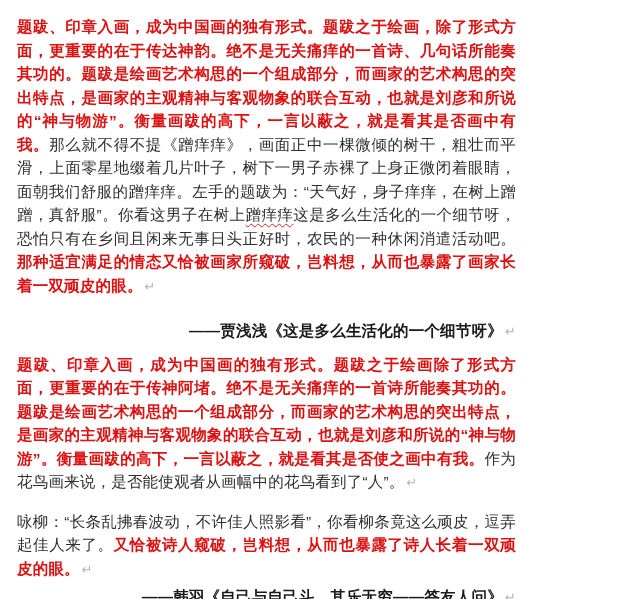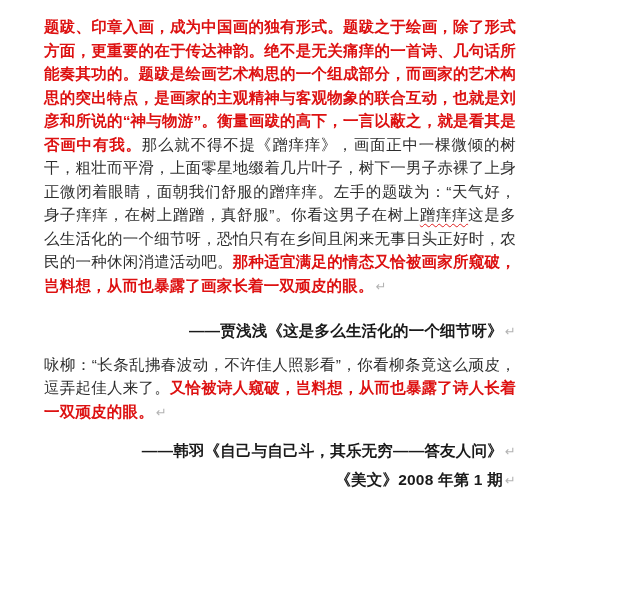--- a/index.html
+++ b/index.html
@@ -11,21 +11,21 @@
   html,body{margin:0;padding:0;}
   body{
     width:640px;height:599px;
     background:var(--bg);
     font-family:"Liberation Sans","DejaVu Sans",sans-serif;
     overflow:hidden;
   }
   .page{
     box-sizing:border-box;
     width:544px;height:599px;
-    padding:15px 28px 0 44px;
+    padding:15px 28px 0 17px;
     background:var(--bg);
   }
   .para{
     margin:0;
     font-size:15.5px;
     line-height:23.5px;
     letter-spacing:0.2px;
   }
   .align-justify{text-align:justify;text-justify:inter-ideograph;}
   .align-right{text-align:right;}
@@ -55,17 +55,18 @@
     padding-left:2px;
   }
 </style>
 </head>
 <body>
 
 <div class="page">
   <div id="doc">
       <p class="para align-justify"><span class="seg-bold-red">题跋、印章入画，成为中国画的独有形式。题跋之于绘画，除了形式方面，更重要的在于传达神韵。绝不是无关痛痒的一首诗、几句话所能奏其功的。题跋是绘画艺术构思的一个组成部分，而画家的艺术构思的突出特点，是画家的主观精神与客观物象的联合互动，也就是刘彦和所说的“神与物游”。衡量画跋的高下，一言以蔽之，就是看其是否画中有我。</span><span class="seg-black">那么就不得不提《蹭痒痒》，画面正中一棵微倾的树干，粗壮而平滑，上面零星地缀着几片叶子，树下一男子赤裸了上身正微闭着眼睛，面朝我们舒服的蹭痒痒。左手的题跋为：“天气好，身子痒痒，在树上蹭蹭，真舒服”。你看这男子在树上</span><span class="seg-black-squiggle">蹭痒痒</span><span class="seg-black">这是多么生活化的一个细节呀，恐怕只有在乡间且闲来无事日头正好时，农民的一种休闲消遣活动吧。</span><span class="seg-bold-red">那种适宜满足的情态又恰被画家所窥破，岂料想，从而也暴露了画家长着一双顽皮的眼。</span><span class="seg-pilcrow">↵</span></p>
       <p class="para align-right"><span class="seg-bold-black">——贾浅浅《这是多么生活化的一个细节呀》</span><span class="seg-pilcrow">↵</span></p>
+      <p class="para align-justify"><span class="seg-bold-red">题跋、印章入画，成为中国画的独有形式。题跋之于绘画除了形式方面，更重要的在于传神阿堵。绝不是无关痛痒的一首诗所能奏其功的。题跋是绘画艺术构思的一个组成部分，而画家的艺术构思的突出特点，是画家的主观精神与客观物象的联合互动，也就是刘彦和所说的“神与物游”。衡量画跋的高下，一言以蔽之，就是看其是否使之画中有我。</span><span class="seg-black">作为花鸟画来说，是否能使观者从画幅中的花鸟看到了“人”。</span><span class="seg-pilcrow">↵</span></p>
       <p class="para align-justify"><span class="seg-black">咏柳：“长条乱拂春波动，不许佳人照影看”，你看柳条竟这么顽皮，逗弄起佳人来了。</span><span class="seg-bold-red">又恰被诗人窥破，岂料想，从而也暴露了诗人长着一双顽皮的眼。</span><span class="seg-pilcrow">↵</span></p>
       <p class="para align-right"><span class="seg-bold-black">——韩羽《自己与自己斗，其乐无穷——答友人问》</span><span class="seg-pilcrow">↵</span></p>
       <p class="para align-right"><span class="seg-bold-black">《美文》2008 年第 1 期</span><span class="seg-pilcrow">↵</span></p>
     </div>
 </div>
 
 </body></html>

